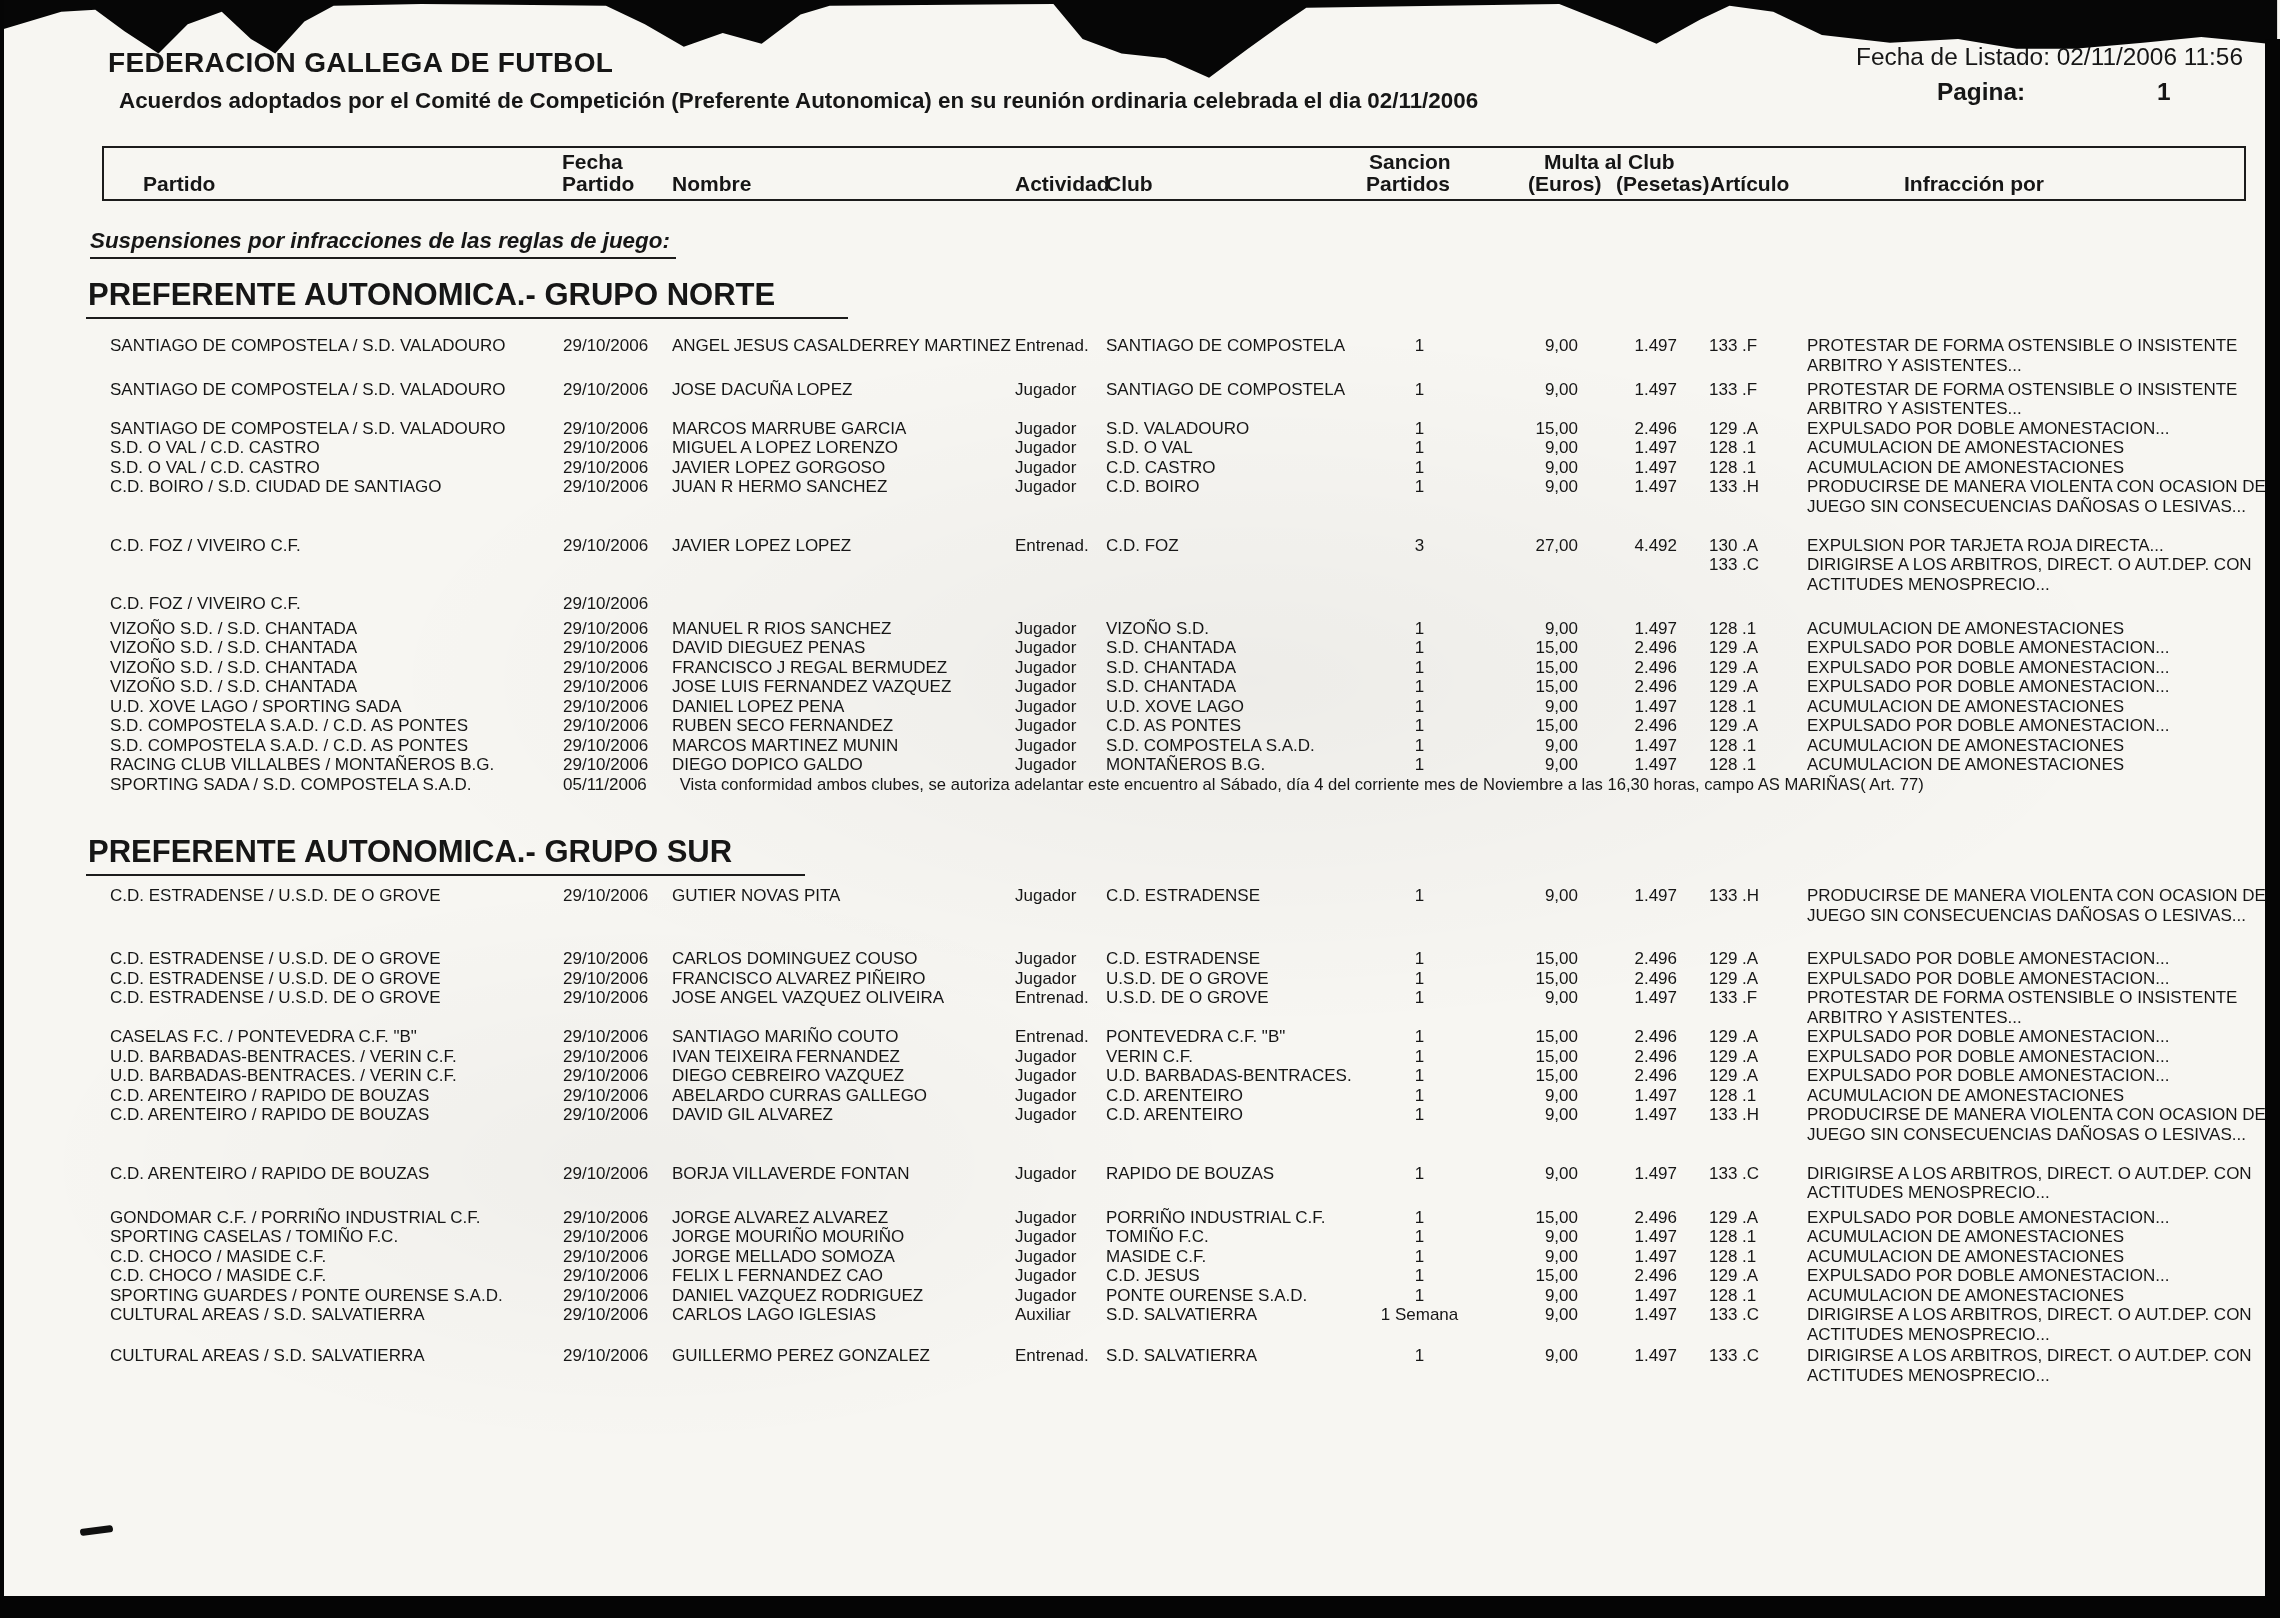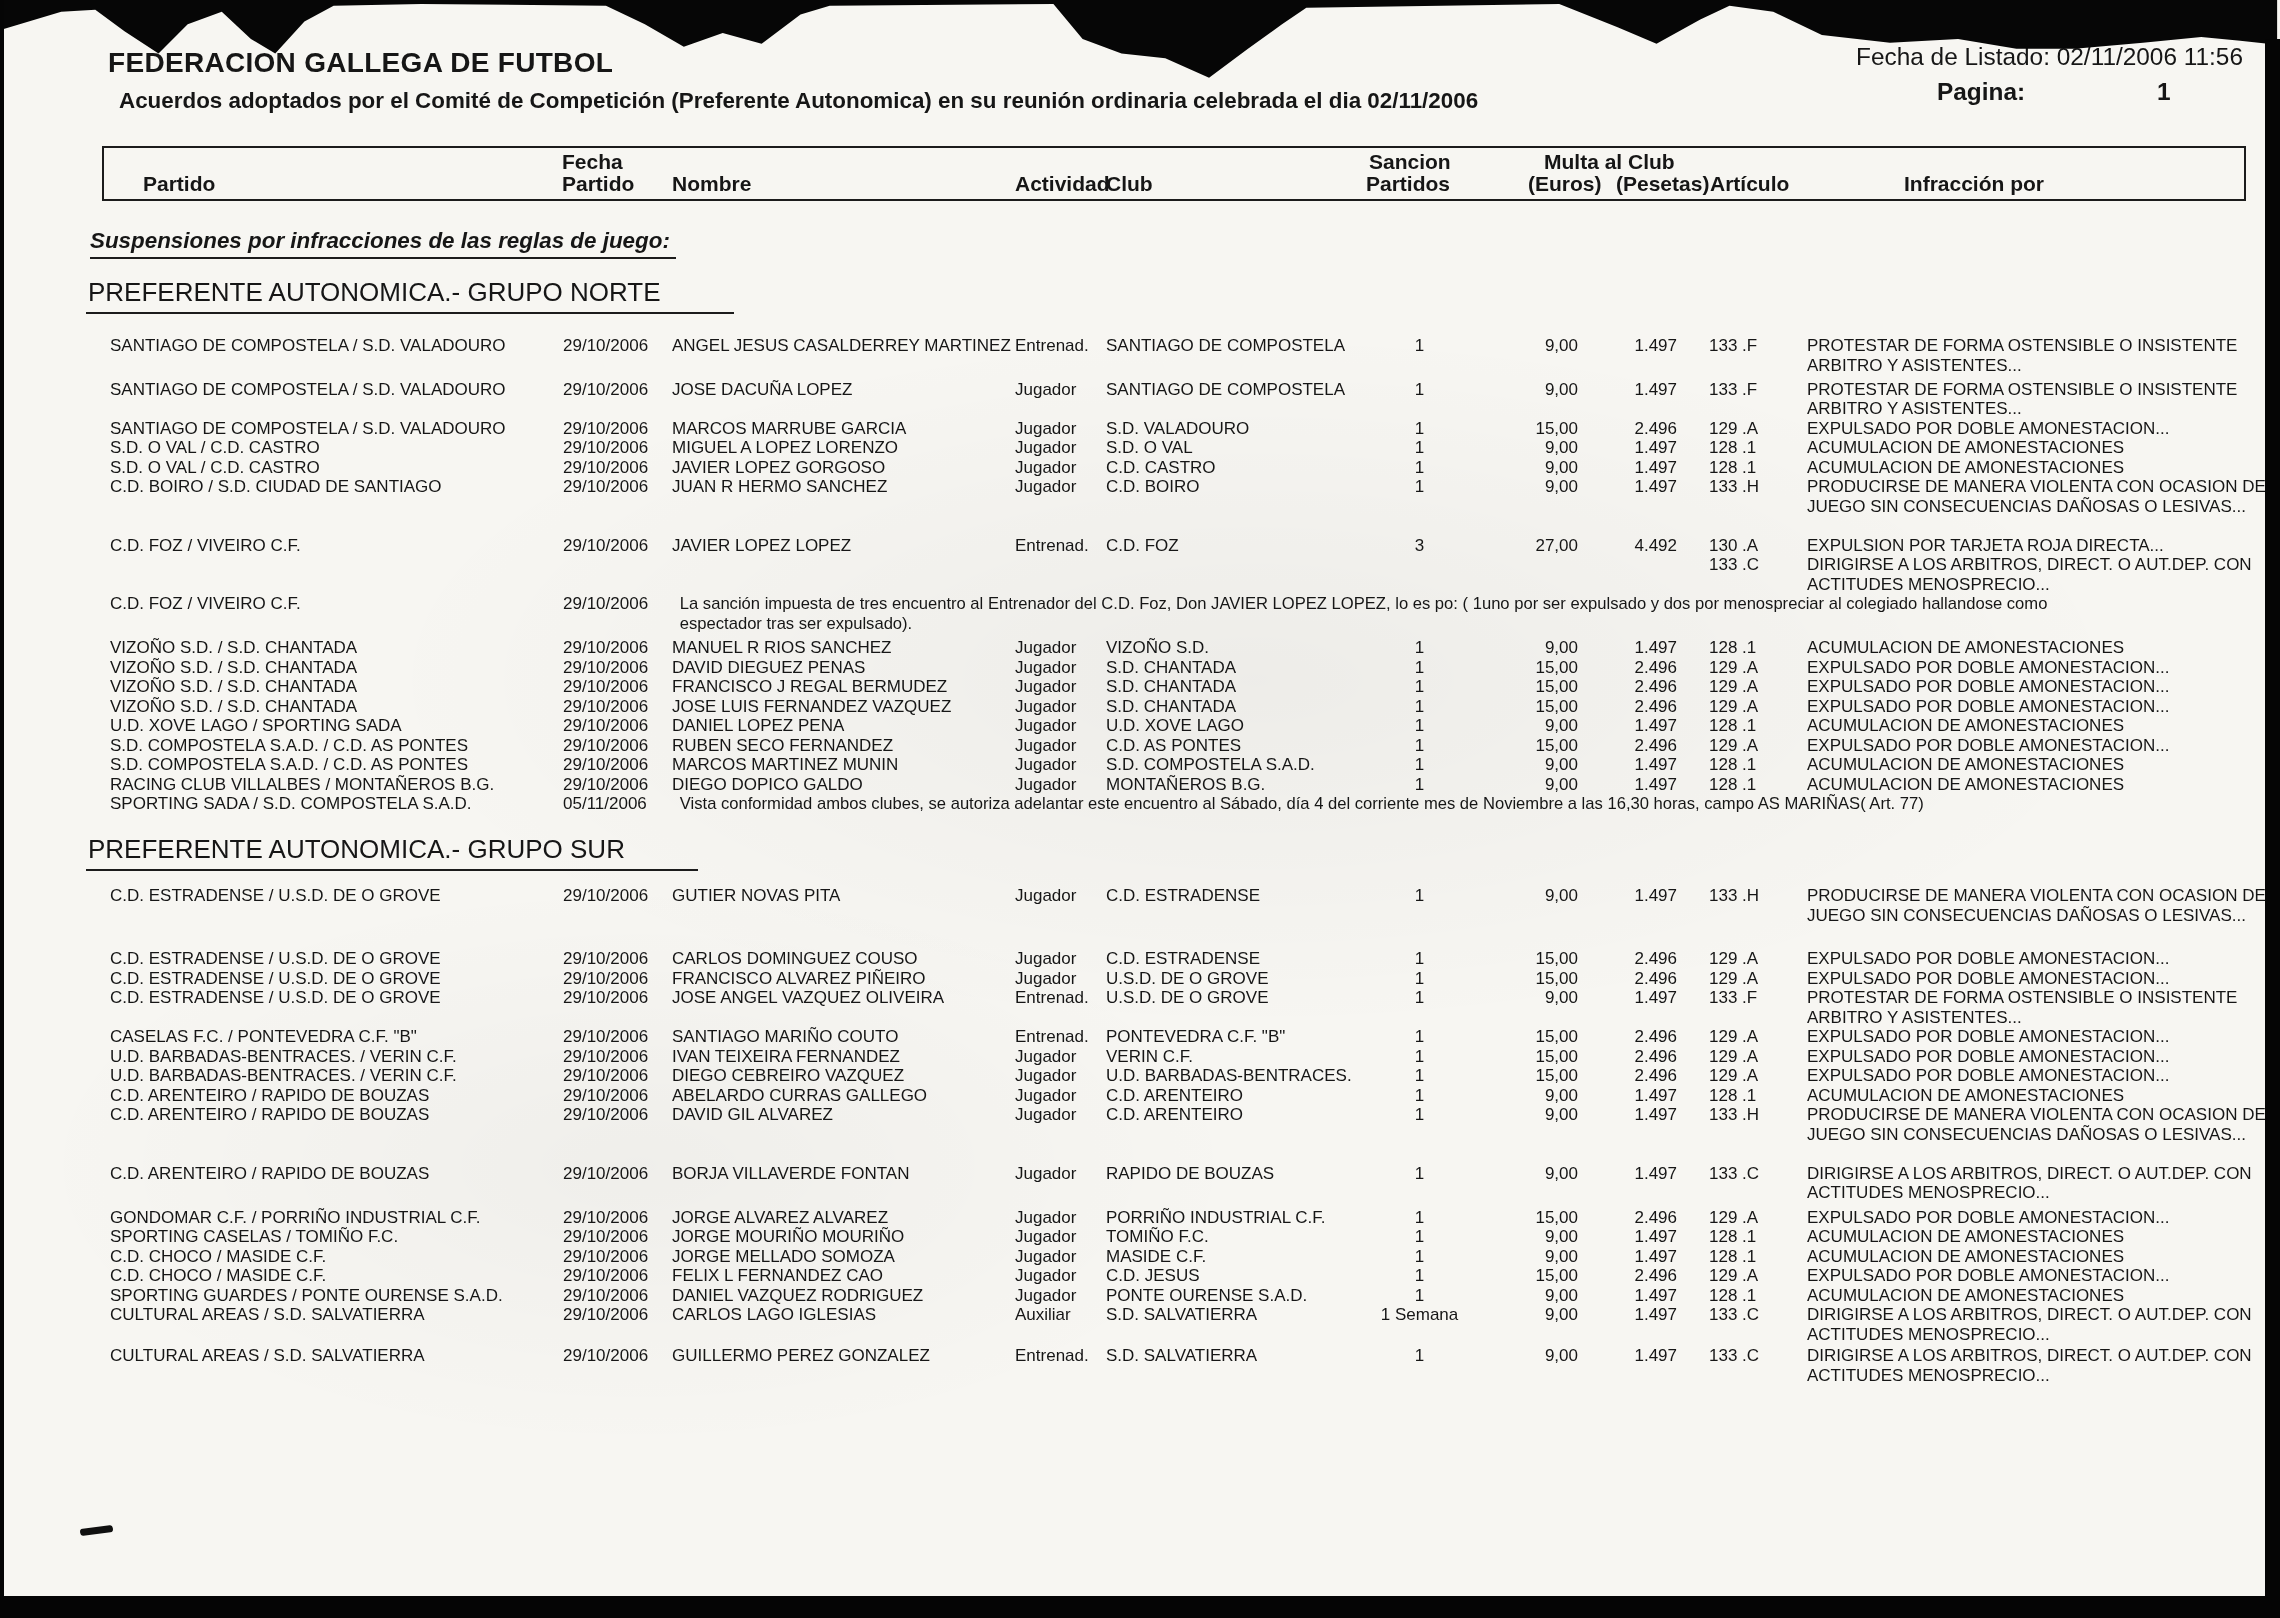--- a/index.html
+++ b/index.html
@@ -27,21 +27,21 @@
   .h-fecha1{left:458px;top:2px;}      .h-fecha2{left:458px;top:24.4px;}
   .h-partido{left:39px;top:24.4px;}     .h-nombre{left:568px;top:24.4px;}
   .h-actividad{left:911px;top:24.4px;}  .h-club{left:1002px;top:24.4px;}
   .h-sancion1{left:1265px;top:2px;}   .h-sancion2{left:1262px;top:24.4px;}
   .h-multa{left:1440px;top:2px;}      .h-euros{left:1424px;top:24.4px;}
   .h-pesetas{left:1512px;top:24.4px;}   .h-articulo{left:1606px;top:24.4px;}
   .h-infraccion{left:1772px;top:24.4px;margin-left:28px;}
 
   .heading{position:absolute;left:90px;top:228px;font-size:22.4px;font-weight:700;font-style:italic;
     border-bottom:2.9px solid #1c1c1c;padding:0 5.9px 2.9px 0;white-space:nowrap;}
-  .section-title{position:absolute;font-size:26px;font-weight:400;border-bottom:2.9px solid #1c1c1c;
+  .section-title{position:absolute;font-size:31px;font-weight:700;border-bottom:2.9px solid #1c1c1c;
     padding:0 73px 3.9px 2px;white-space:nowrap;}
   #title-norte{left:86px;top:277px;}
   #title-sur{left:86px;top:834px;}
 
   .rows{position:absolute;left:0;width:2280px;}
   #rows-norte{top:336px;}
   #rows-sur{top:886px;}
 
   .trow{display:grid;grid-template-columns:453px 109px 343px 91px 256px 115px 101px 99px 130px 444px;
     padding-left:110px;font-size:17px;font-weight:400;line-height:19.5px;}
@@ -212,24 +212,20 @@
         </div>
         <div class="c c-infr">
           <div>EXPULSION POR TARJETA ROJA DIRECTA...</div>
           <div>DIRIGIRSE A LOS ARBITROS, DIRECT. O AUT.DEP. CON</div>
           <div>ACTITUDES MENOSPRECIO...</div>
         </div>
       </div>
       <div class="trow">
         <div class="c c-part">C.D. FOZ / VIVEIRO C.F.</div>
         <div class="c c-fecha">29/10/2006</div>
-        <div class="c c-note">
-          <div>La sanción impuesta de tres encuentro al Entrenador del  C.D. Foz, Don JAVIER LOPEZ LOPEZ, lo es po: ( 1uno por ser expulsado y dos por menospreciar al colegiado hallandose como</div>
-          <div>espectador tras ser expulsado).</div>
-        </div>
       </div>
       <div class="trow" style="margin-top: 4.9px;">
         <div class="c c-part">VIZOÑO S.D. / S.D. CHANTADA</div>
         <div class="c c-fecha">29/10/2006</div>
         <div class="c c-nom">MANUEL R RIOS SANCHEZ</div>
         <div class="c c-act">Jugador</div>
         <div class="c c-club">VIZOÑO S.D.</div>
         <div class="c c-sanc">1</div>
         <div class="c c-eur">9,00</div>
         <div class="c c-pes">1.497</div>

